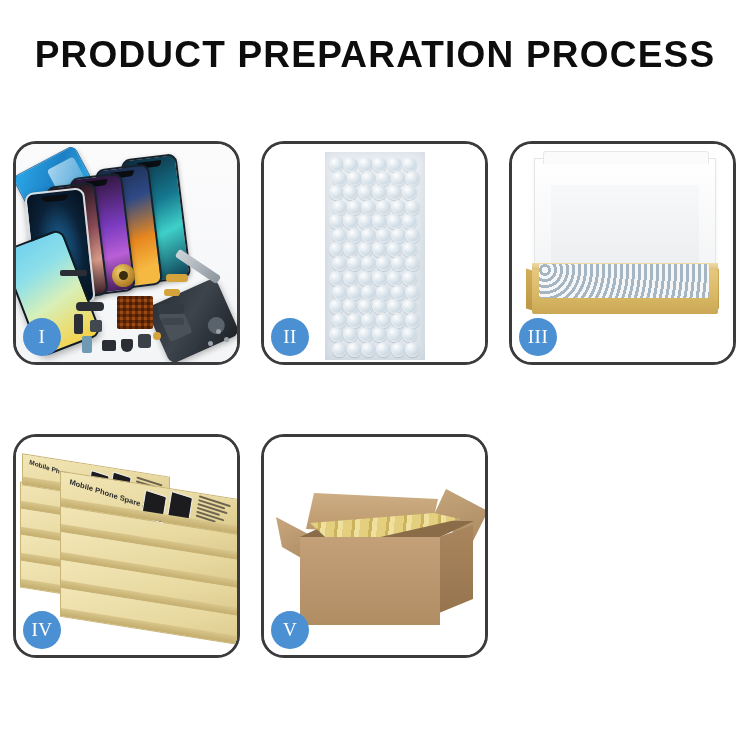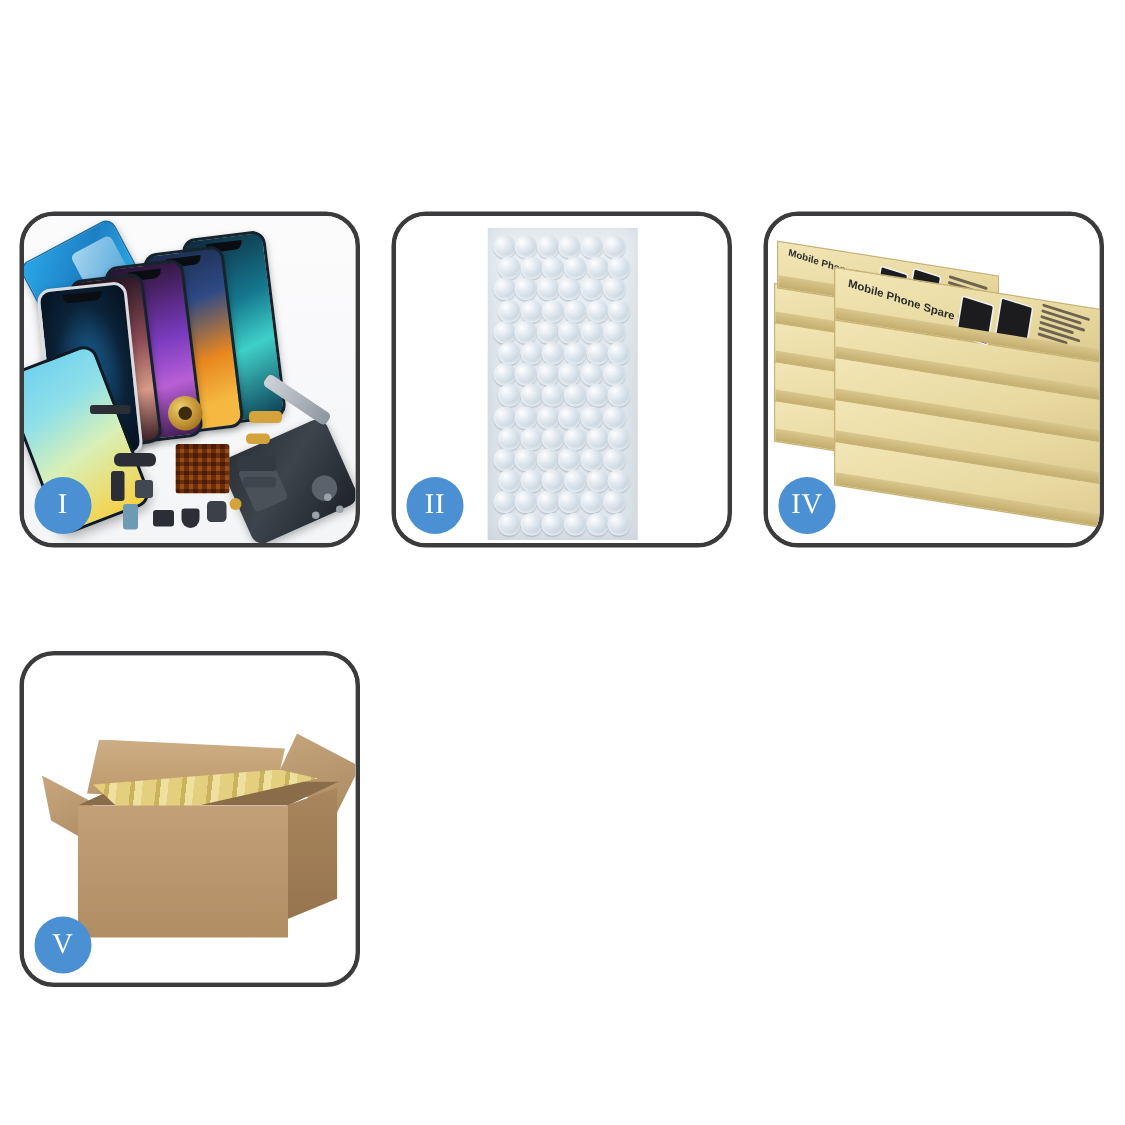--- a/index.html
+++ b/index.html
@@ -306,20 +306,21 @@
   .c6-notch{position:absolute;background:#a98a62;}
   .n1{left:36px;top:72px;width:14px;height:16px;transform:skewY(14deg);}
   .n2{left:36px;top:128px;width:14px;height:16px;transform:skewY(14deg);}
 </style>
 </head>
 <body>
 
 <div class="page">
 
   <div class="header">
+    <div class="title">PRODUCT PREPARATION PROCESS</div>
   </div>
 
   <div class="grid">
 
     <div class="panel">
       <div class="stage p1">
         <div class="ph-blue-lcd"></div>
         <div class="ph ph-teal">
             <span class="notch"></span>
           </div>
@@ -447,20 +448,31 @@
               <div class="bub" style="left: 30.8px; top: 184.6px;"></div>
               <div class="bub" style="left: 45.4px; top: 184.6px;"></div>
               <div class="bub" style="left: 60px; top: 184.6px;"></div>
               <div class="bub" style="left: 74.6px; top: 184.6px;"></div>
             </div>
         </div>
       </div>
       <div class="badge">II</div>
     </div>
 
+    <div class="panel">
+      <div class="stage p3">
+        <div class="lid-back"></div>
+        <div class="box3-sideL"></div>
+        <div class="box3-sideR"></div>
+        <div class="box3-body"></div>
+        <div class="box3-lip"></div>
+        <div class="box3-inner"></div>
+      </div>
+      <div class="badge">III</div>
+    </div>
 
     <div class="panel">
       <div class="stage p4">
         <div class="stack">
 
           <div class="sbox" style="left:0px;top:36px;width:118px;height:26px;transform:skewY(9deg);">
               <div class="face"></div>
               <div class="edge"></div>
             </div>
           <div class="sbox" style="left:0px;top:62px;width:118px;height:26px;transform:skewY(9deg);">

